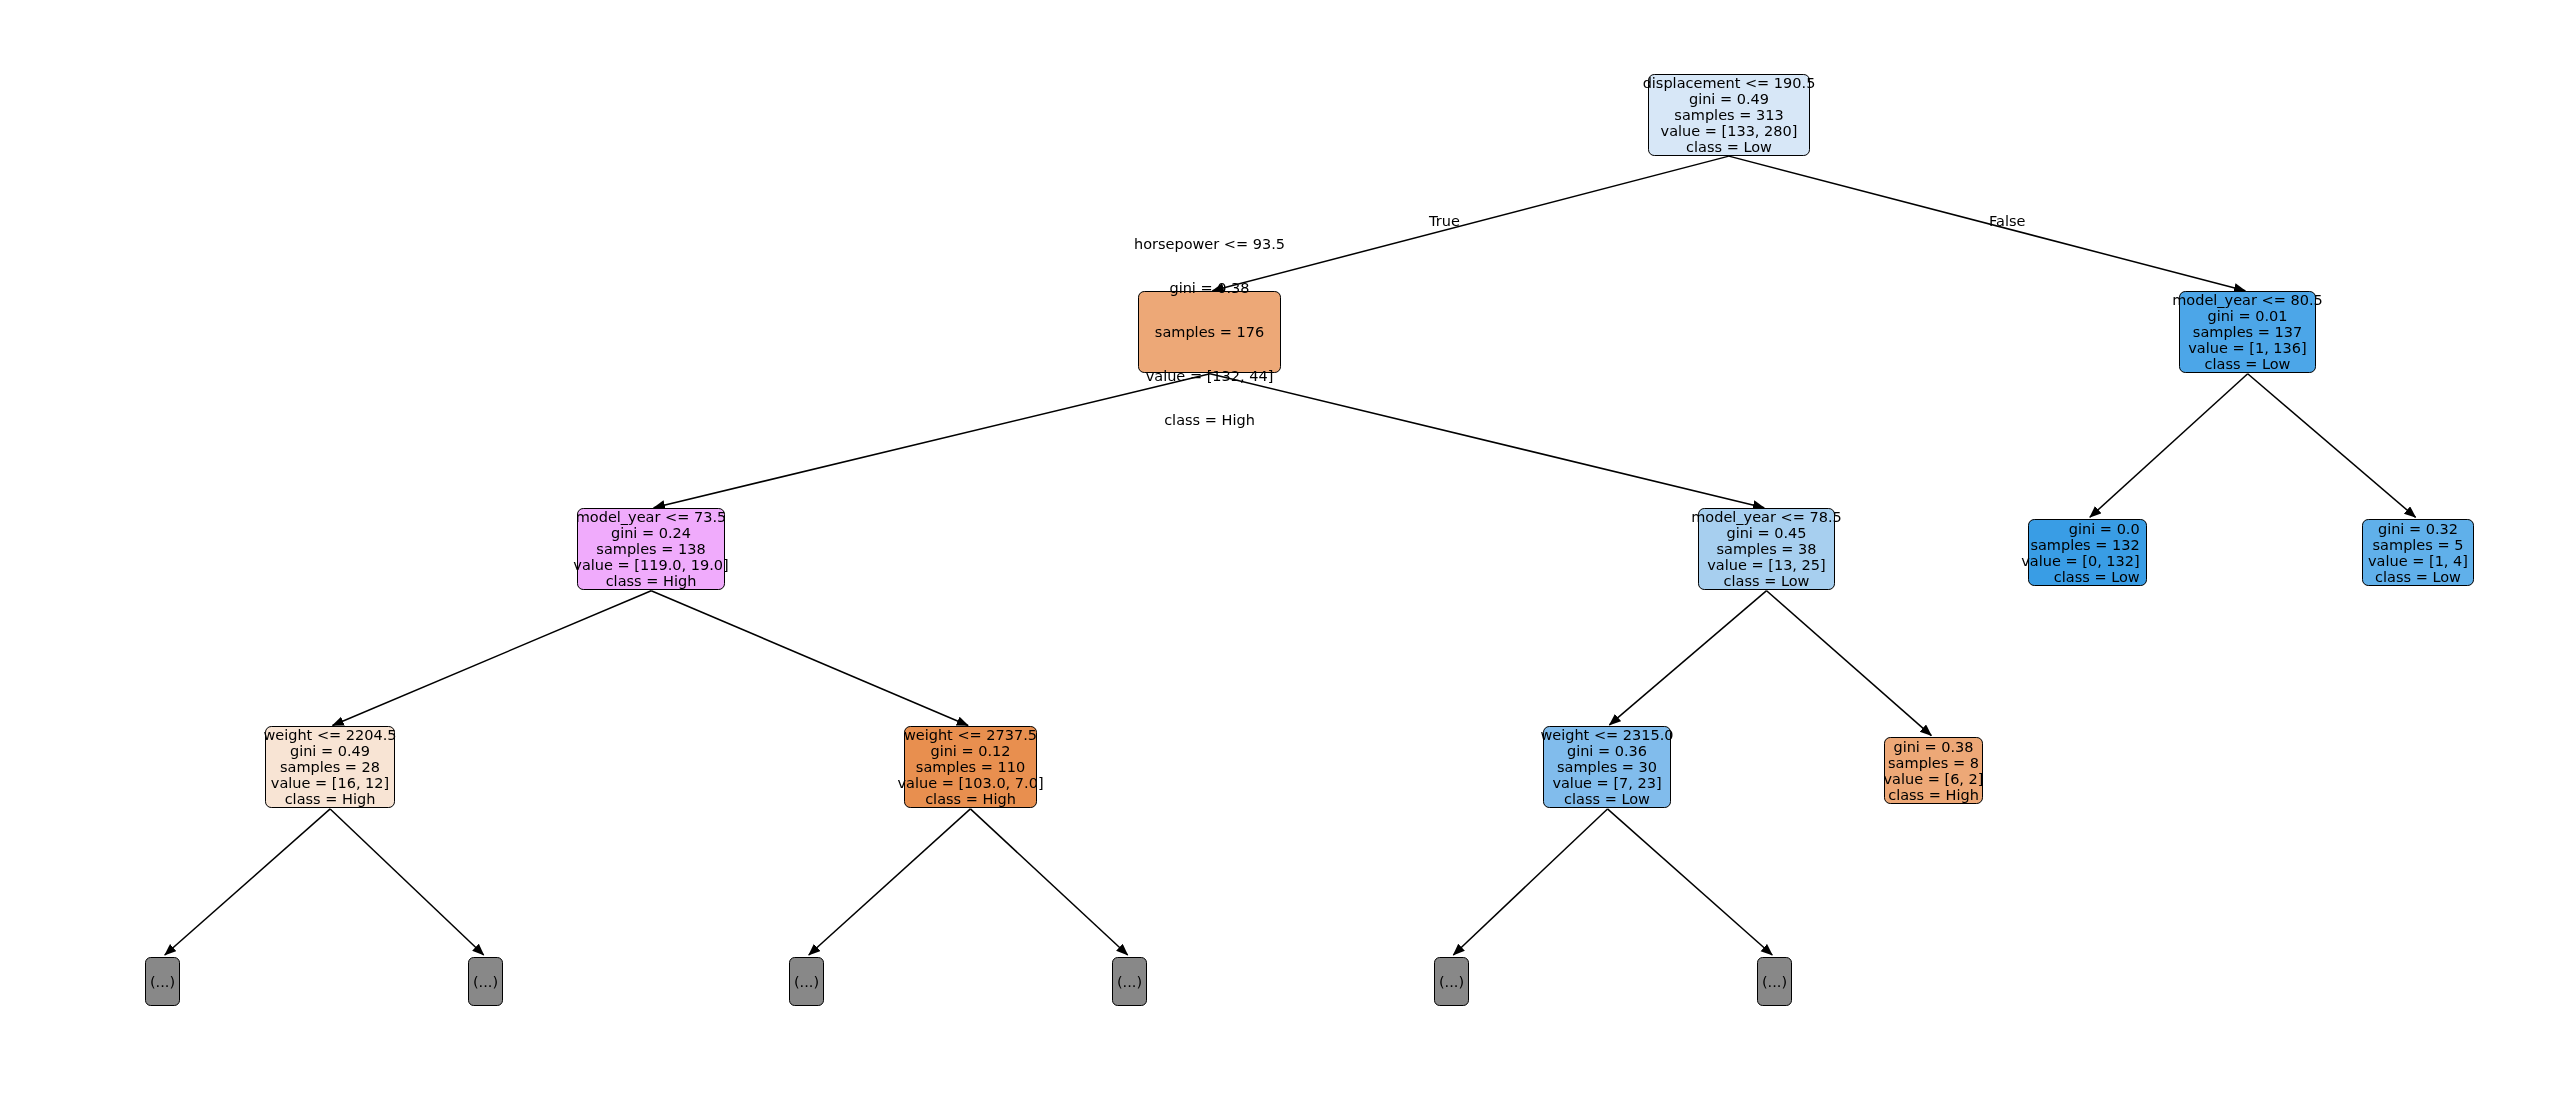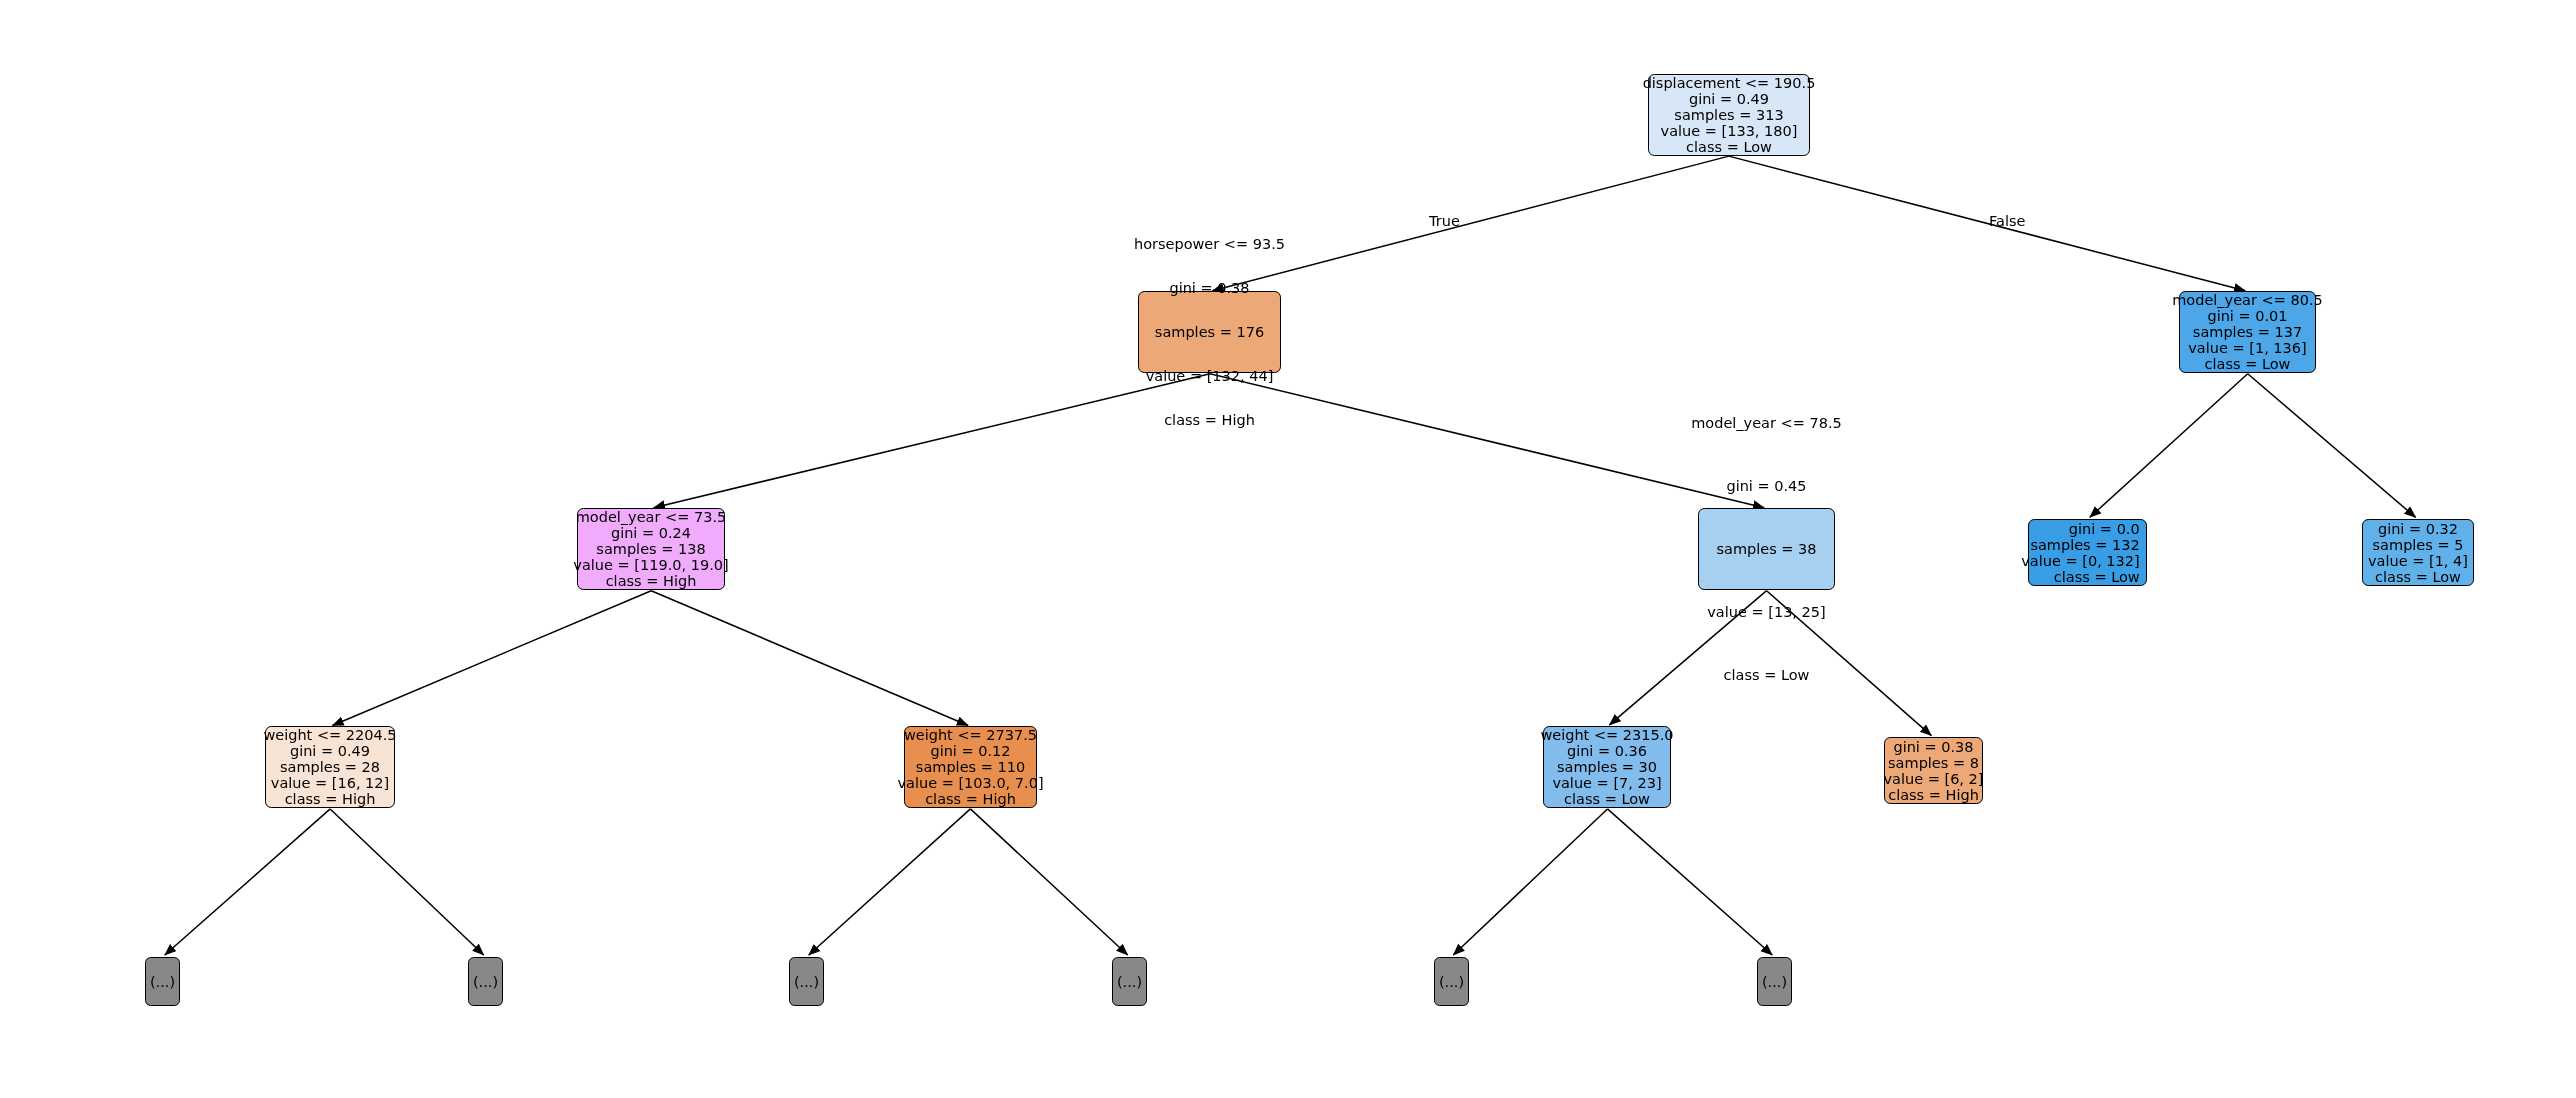--- a/index.html
+++ b/index.html
@@ -83,21 +83,21 @@
         <line x1="1543" y1="1286" x2="1793.069238649309" y2="1518.2777513145754" stroke="#000000" stroke-width="2.4" marker-end="url(#arrowhead)"></line>
         <line x1="2556" y1="1286" x2="2310.903503070566" y2="1518.2486966871654" stroke="#000000" stroke-width="2.4" marker-end="url(#arrowhead)"></line>
         <line x1="2556" y1="1286" x2="2818.0072493593734" y2="1518.3460513186897" stroke="#000000" stroke-width="2.4" marker-end="url(#arrowhead)"></line>
       </g>
   </svg>
   <div id="nodes-group">
       <div class="tree-node" style="left: 1648px; top: 74px; width: 162px; height: 82px; background: rgb(215, 231, 247);">
         <span class="nline">displacement &lt;= 190.5</span>
         <span class="nline">gini = 0.49</span>
         <span class="nline">samples = 313</span>
-        <span class="nline">value = [133, 180]</span>
+        <span class="nline">value = [133, 280]</span>
         <span class="nline">class = Low</span>
       </div>
       <div class="tree-node" style="left: 1138px; top: 291px; width: 143px; height: 82px; background: rgb(237, 168, 119); gap: 28px;">
         <span class="nline">horsepower &lt;= 93.5</span>
         <span class="nline">gini = 0.38</span>
         <span class="nline">samples = 176</span>
         <span class="nline">value = [132, 44]</span>
         <span class="nline">class = High</span>
       </div>
       <div class="tree-node" style="left: 2179px; top: 291px; width: 137px; height: 82px; background: rgb(76, 166, 232);">
@@ -107,21 +107,21 @@
         <span class="nline">value = [1, 136]</span>
         <span class="nline">class = Low</span>
       </div>
       <div class="tree-node" style="left: 577px; top: 508px; width: 148px; height: 82px; background: #f0abfc;">
         <span class="nline">model_year &lt;= 73.5</span>
         <span class="nline">gini = 0.24</span>
         <span class="nline">samples = 138</span>
         <span class="nline">value = [119.0, 19.0]</span>
         <span class="nline">class = High</span>
       </div>
-      <div class="tree-node" style="left: 1698px; top: 508px; width: 137px; height: 82px; background: rgb(167, 207, 239); gap: 47px;">
+      <div class="tree-node" style="left: 1698px; top: 508px; width: 137px; height: 82px; background: rgb(167, 207, 239);">
         <span class="nline">model_year &lt;= 78.5</span>
         <span class="nline">gini = 0.45</span>
         <span class="nline">samples = 38</span>
         <span class="nline">value = [13, 25]</span>
         <span class="nline">class = Low</span>
       </div>
       <div class="tree-node" style="left: 2028px; top: 519px; width: 119px; height: 67px; background: rgb(57, 157, 229); align-items: flex-end;">
         <span class="nline">gini = 0.0</span>
         <span class="nline">samples = 132</span>
         <span class="nline">value = [0, 132]</span>

